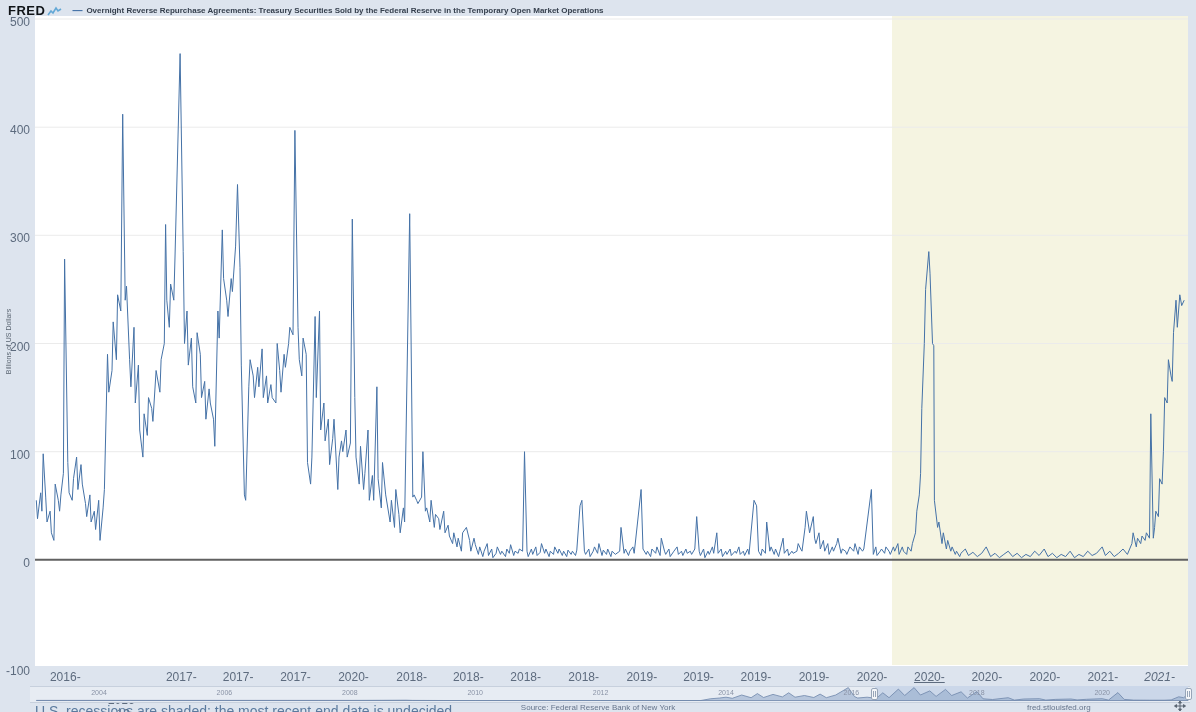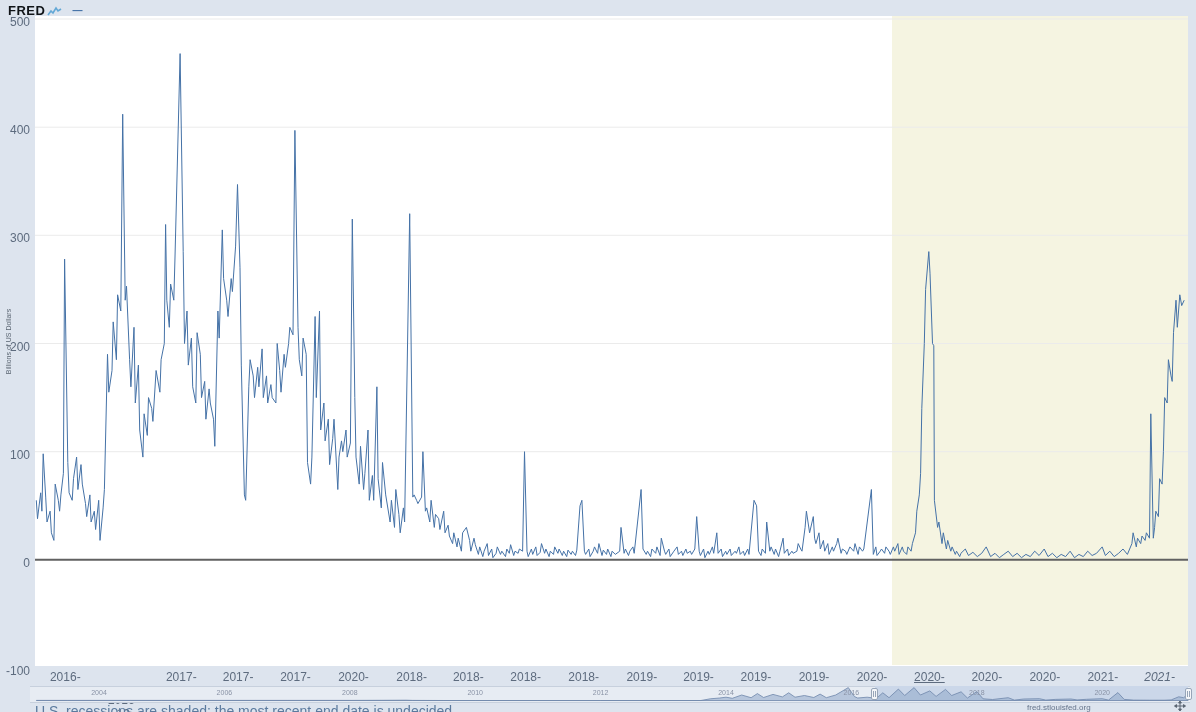--- a/index.html
+++ b/index.html
@@ -40,20 +40,21 @@
 <body>
 
 <div id="stage">
 
   <div id="header">
     <span id="fred-logo">FRED</span>
     <svg id="fred-spark" width="15" height="11" viewBox="0 0 15 11">
       <polyline points="1,9 4,5 6,7 9,2 11,5 14,3" fill="none" stroke="#63a8d6" stroke-width="1.6"></polyline>
     </svg>
     <span id="legend-dash">—</span>
+    <span id="graph-title">Overnight Reverse Repurchase Agreements: Treasury Securities Sold by the Federal Reserve in the Temporary Open Market Operations</span>
   </div>
 
   <div id="plot-bg"></div>
   <div id="recession-band" style="left: 891.6px; width: 296.4px; background: rgb(245, 244, 225);"></div>
 
   <svg id="chart-svg" width="1196" height="712" viewBox="0 0 1196 712">
       <line x1="35" x2="1188" y1="19.0" y2="19.0" stroke="#ebebeb" stroke-width="1"></line>
       <line x1="35" x2="1188" y1="127.2" y2="127.2" stroke="#ebebeb" stroke-width="1"></line>
       <line x1="35" x2="1188" y1="235.3" y2="235.3" stroke="#ebebeb" stroke-width="1"></line>
       <line x1="35" x2="1188" y1="343.5" y2="343.5" stroke="#ebebeb" stroke-width="1"></line>
@@ -108,20 +109,21 @@
       <div class="navlab" style="left: 585.6px;">2012</div>
       <div class="navlab" style="left: 711px;">2014</div>
       <div class="navlab" style="left: 836.4px;">2016</div>
       <div class="navlab" style="left: 961.8px;">2018</div>
       <div class="navlab" style="left: 1087.2px;">2020</div>
     </div>
   <div class="nav-handle" id="nav-handle-left" style="left: 871.1px;"></div>
   <div class="nav-handle" id="nav-handle-right" style="left: 1184.6px;"></div>
 
   <div id="footer-note">U.S. recessions are shaded; the most recent end date is undecided.</div>
+  <div id="footer-source">Source: Federal Reserve Bank of New York</div>
   <div id="footer-site">fred.stlouisfed.org</div>
 
   <svg id="move-icon" width="12" height="10" viewBox="0 0 12 10">
     <g stroke="#5a6572" stroke-width="1" fill="#5a6572">
       <line x1="6" y1="1.5" x2="6" y2="8.5"></line>
       <line x1="1.5" y1="5" x2="10.5" y2="5"></line>
       <path d="M6 0 L4.6 2 L7.4 2 Z"></path>
       <path d="M6 10 L4.6 8 L7.4 8 Z"></path>
       <path d="M0.5 5 L2.5 3.6 L2.5 6.4 Z"></path>
       <path d="M11.5 5 L9.5 3.6 L9.5 6.4 Z"></path>

